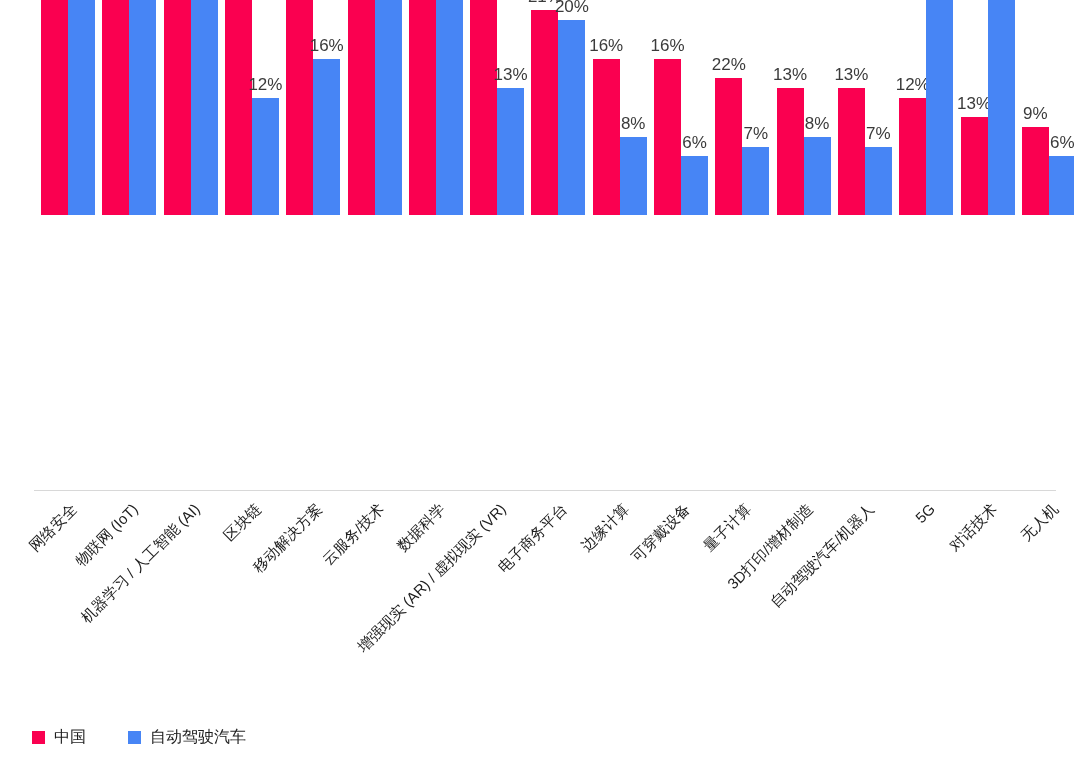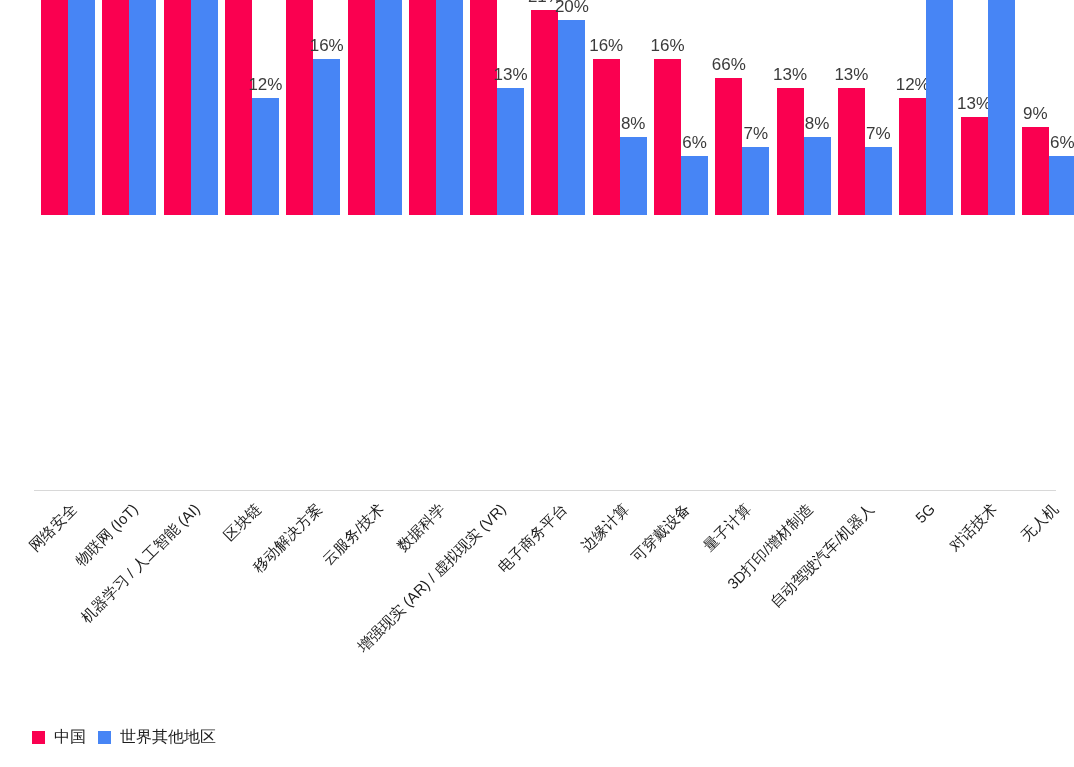--- a/index.html
+++ b/index.html
@@ -82,21 +82,21 @@
     font-family: "Liberation Sans", "DejaVu Sans", sans-serif;
   }
 
   
   .legend {
     position: absolute;
     left: 32px;
     top: 727px;
     display: flex;
     align-items: center;
-    gap: 12px;
+    gap: 42px;
   }
   .legend-item {
     display: flex;
     align-items: center;
     gap: 9px;
   }
   .legend-swatch {
     width: 13px;
     height: 13px;
     display: inline-block;
@@ -173,21 +173,21 @@
         <div class="bar-group" style="left: 654px;">
           <div class="bar china" style="height: 156.4px; background: rgb(250, 0, 80);">
             <span class="bar-label">16%</span>
           </div>
           <div class="bar world" style="height: 58.65px; background: rgb(71, 133, 245);">
             <span class="bar-label">6%</span>
           </div>
         </div>
         <div class="bar-group" style="left: 715.3px;">
           <div class="bar china" style="height: 136.85px; background: rgb(250, 0, 80);">
-            <span class="bar-label">66%</span>
+            <span class="bar-label">22%</span>
           </div>
           <div class="bar world" style="height: 68.425px; background: rgb(71, 133, 245);">
             <span class="bar-label">7%</span>
           </div>
         </div>
         <div class="bar-group" style="left: 776.6px;">
           <div class="bar china" style="height: 127.075px; background: rgb(250, 0, 80);">
             <span class="bar-label">13%</span>
           </div>
           <div class="bar world" style="height: 78.2px; background: rgb(71, 133, 245);">
@@ -245,17 +245,17 @@
       <div class="cat-label" style="left: 1048.8px; transform: translateX(-100%) rotate(-45deg); transform-origin: right top;">无人机</div>
     </div>
 
   <div class="legend">
     <div class="legend-item">
       <span class="legend-swatch" style="background:#fa0050"></span>
       <span class="legend-text">中国</span>
     </div>
     <div class="legend-item">
       <span class="legend-swatch" style="background:#4785f5"></span>
-      <span class="legend-text">世界其他地区</span>
+      <span class="legend-text">自动驾驶汽车</span>
     </div>
   </div>
 
 </div>
 
 </body></html>

